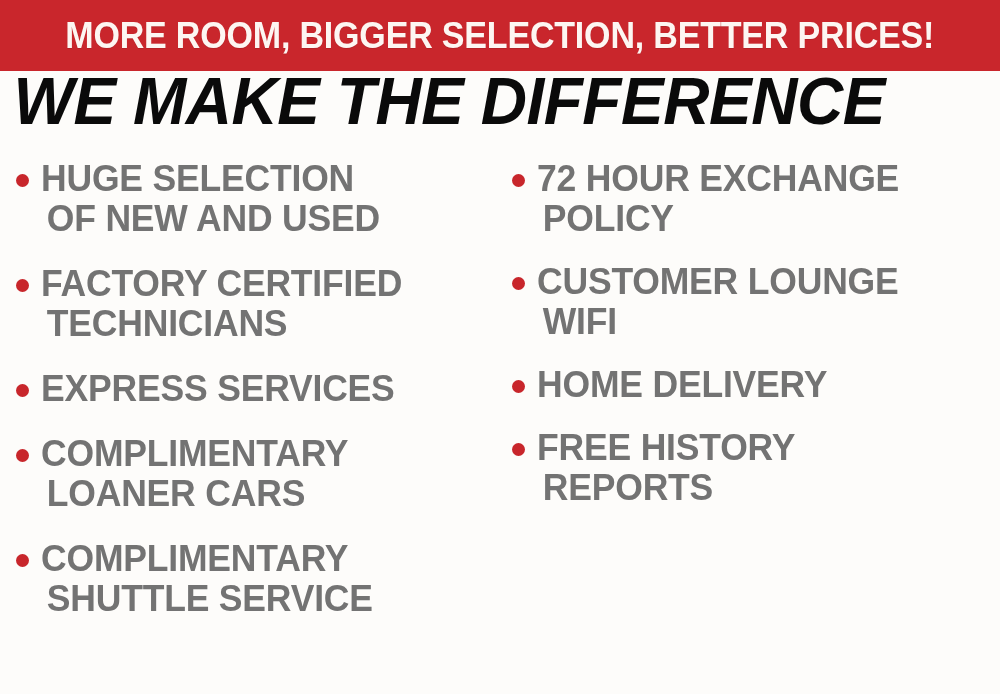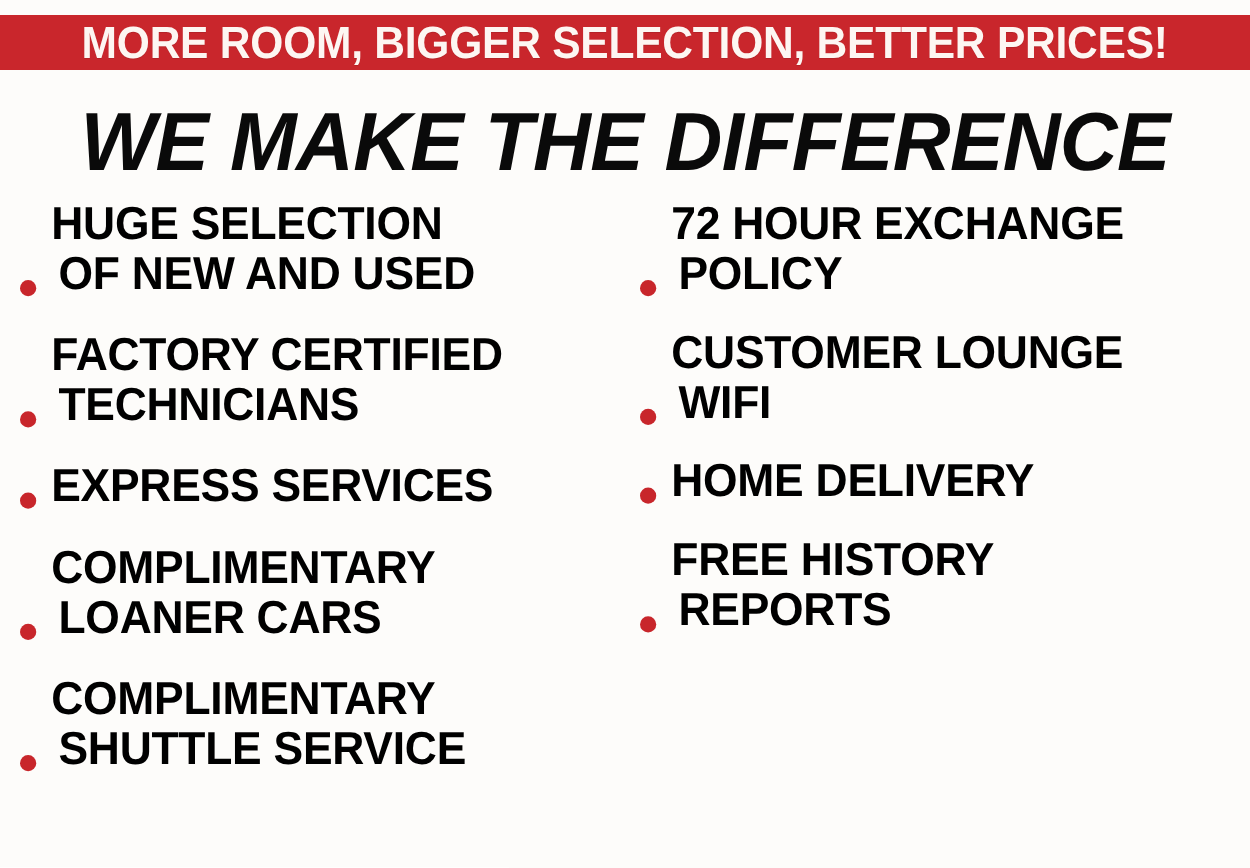--- a/index.html
+++ b/index.html
@@ -14,23 +14,23 @@
     background: #fdfcfa;
     overflow: hidden;
     font-family: "Liberation Sans", sans-serif;
     -webkit-font-smoothing: antialiased;
   }
 
   
   .banner {
     position: absolute;
     left: 0;
-    top: 12px;
+    top: 0;
     width: 1000px;
-    height: 44px;
+    height: 71px;
     background: #c9262c;
     display: flex;
     align-items: center;
     justify-content: center;
   }
   .banner-text {
     color: #fdf6f2;
     font-family: "Liberation Sans Narrow", "Liberation Sans", sans-serif;
     font-weight: 700;
     font-size: 36px;
@@ -39,23 +39,23 @@
     transform: scaleX(0.945);
     transform-origin: center center;
     white-space: nowrap;
     text-shadow: 0 1px 0 rgba(0,0,0,0.10);
   }
 
   
   .headline {
     position: absolute;
     left: 0;
-    top: 80px;
+    top: 68px;
     width: 1000px;
-    text-align: center;
+    text-align: left;
   }
   .headline-text {
     display: inline-block;
     color: #0a0a0a;
     font-family: "Liberation Sans Narrow", "Liberation Sans", sans-serif;
     font-weight: 700;
     font-style: italic;
     font-size: 66px;
     line-height: 1;
     letter-spacing: -0.5px;
@@ -75,22 +75,22 @@
   }
   .column {
     width: 500px;
     box-sizing: border-box;
   }
   .col-left  { padding: 0 6px 0 16px; }
   .col-right { padding: 0 4px 0 12px; }
 
   .bullet-item {
     display: flex;
-    align-items: flex-end;
-    color: #000000;
+    align-items: flex-start;
+    color: #737373;
     font-family: "Liberation Sans Narrow", "Liberation Sans", sans-serif;
     font-weight: 700;
     font-size: 37px;
     line-height: 1.0;
     letter-spacing: -0.2px;
   }
   .col-left .bullet-item  { margin-bottom: 28px; }
   .col-right .bullet-item { margin-bottom: 26px; }
 
   .dot {

